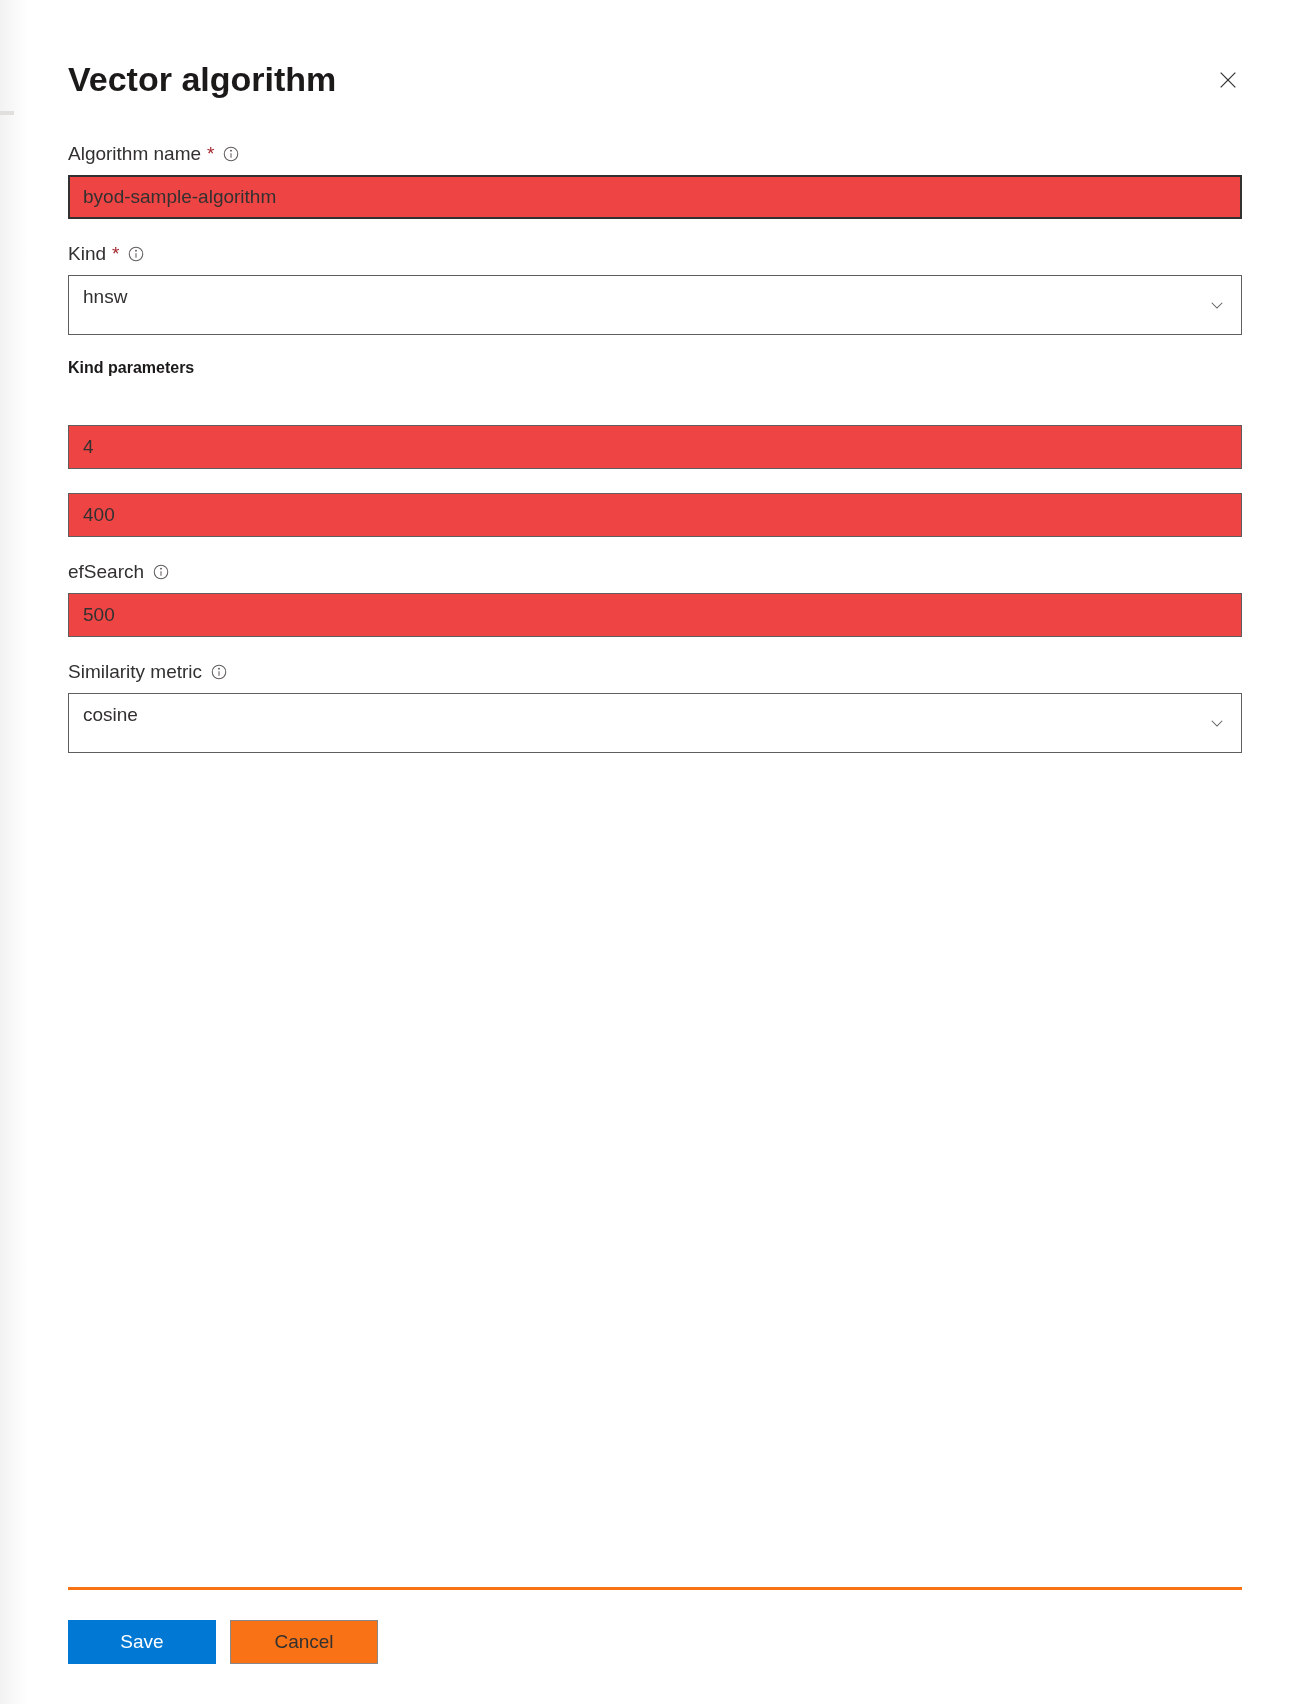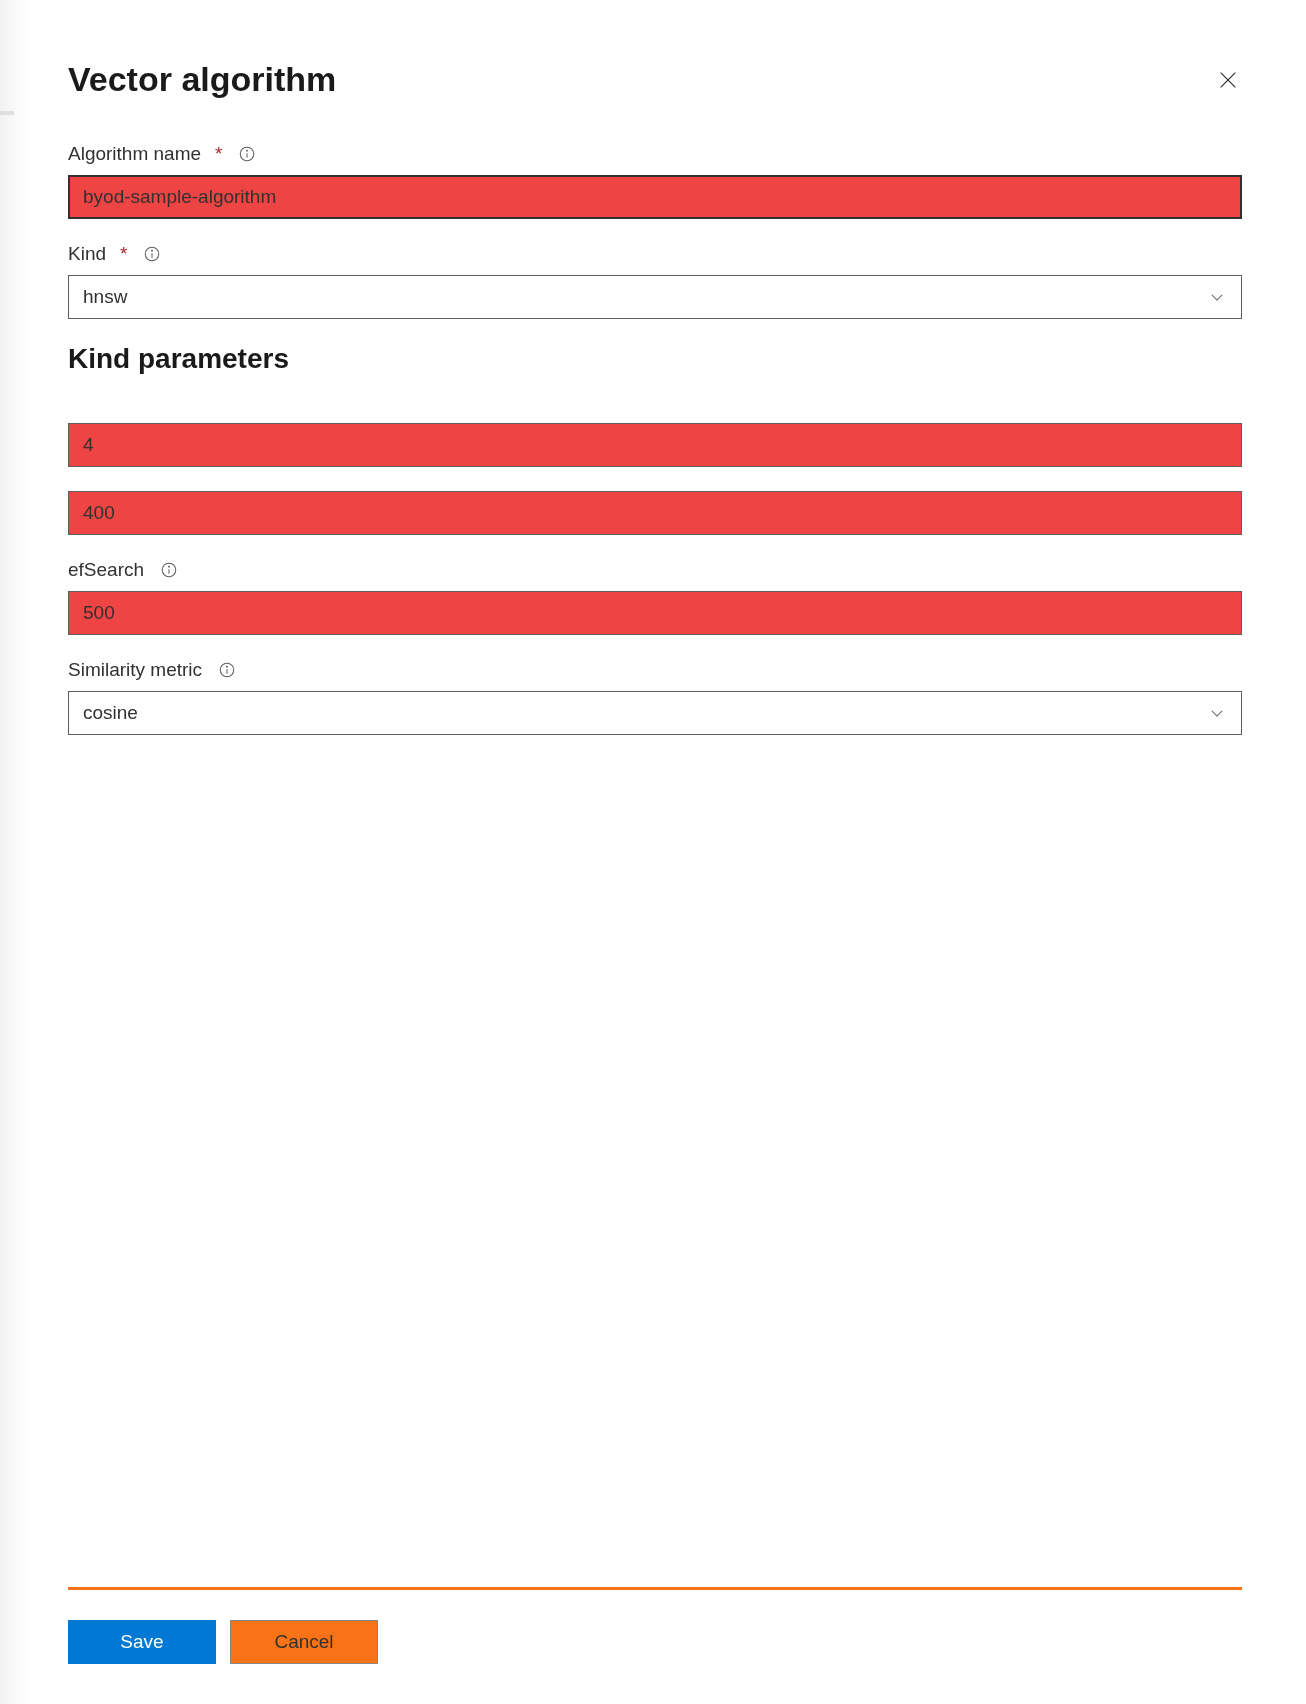--- a/index.html
+++ b/index.html
@@ -72,21 +72,21 @@
     }
     .field {
       margin-bottom: 24px;
     }
     .field-label {
       font-size: 19px;
       color: #323130;
       margin-bottom: 10px;
       display: flex;
       align-items: center;
-      gap: 16px;
+      gap: 8px;
     }
     .required-star {
       color: #a4262c;
       margin-left: -2px;
     }
     .info-icon {
       display: inline-flex;
       align-items: center;
       justify-content: center;
       width: 18px;
@@ -111,21 +111,21 @@
     .text-input.focused {
       border: 2px solid #323130;
       padding: 0 13px;
     }
     .select-wrap {
       position: relative;
       width: 100%;
     }
     .select-input {
       width: 100%;
-      height: 44px;
+      height: 60px;
       font-size: 19px;
       font-family: inherit;
       padding: 0 14px;
       border: 1px solid #605e5c;
       background: #fff;
       color: #323130;
       appearance: none;
       -webkit-appearance: none;
       cursor: pointer;
       outline: none;
@@ -137,21 +137,21 @@
       transform: translateY(-50%);
       pointer-events: none;
       color: #605e5c;
       display: flex;
     }
     .select-chevron svg {
       width: 18px;
       height: 18px;
     }
     .section-heading {
-      font-size: 28px;
+      font-size: 16px;
       font-weight: 600;
       color: #1b1a19;
       margin-top: 12px;
       margin-bottom: 48px;
     }
     .footer {
       border-top: 3px solid #f97316;
       padding-top: 30px;
       display: flex;
       gap: 14px;

